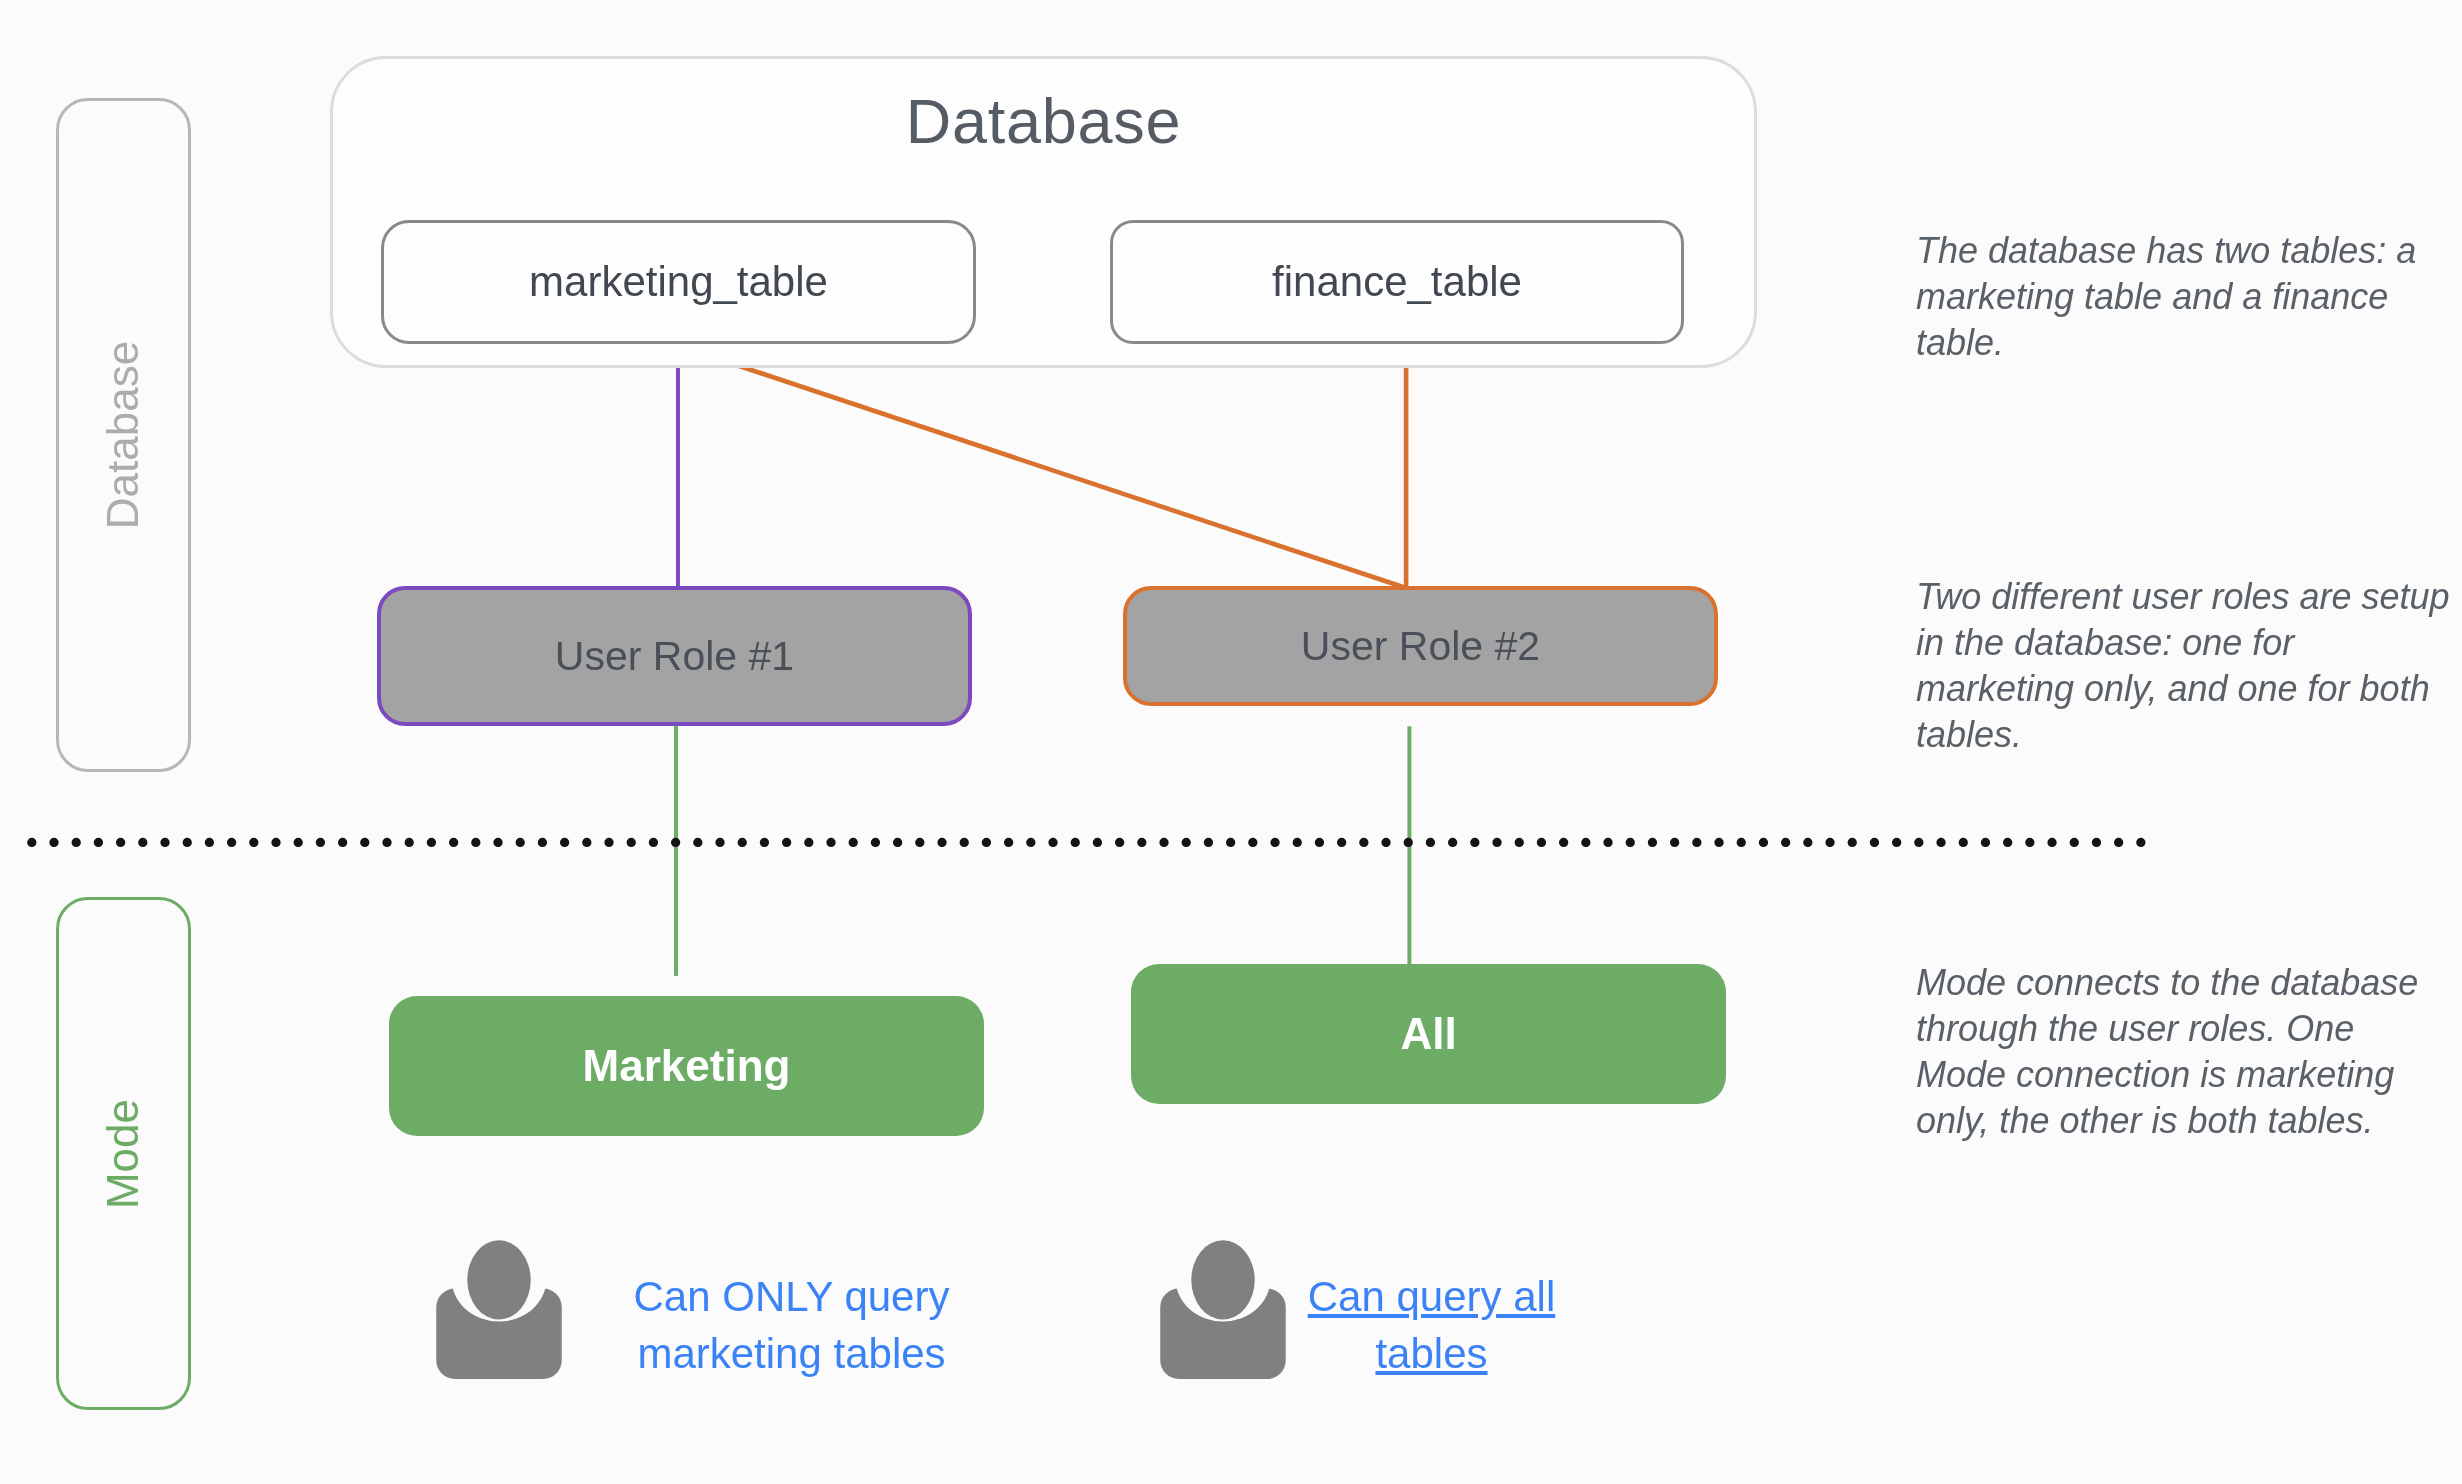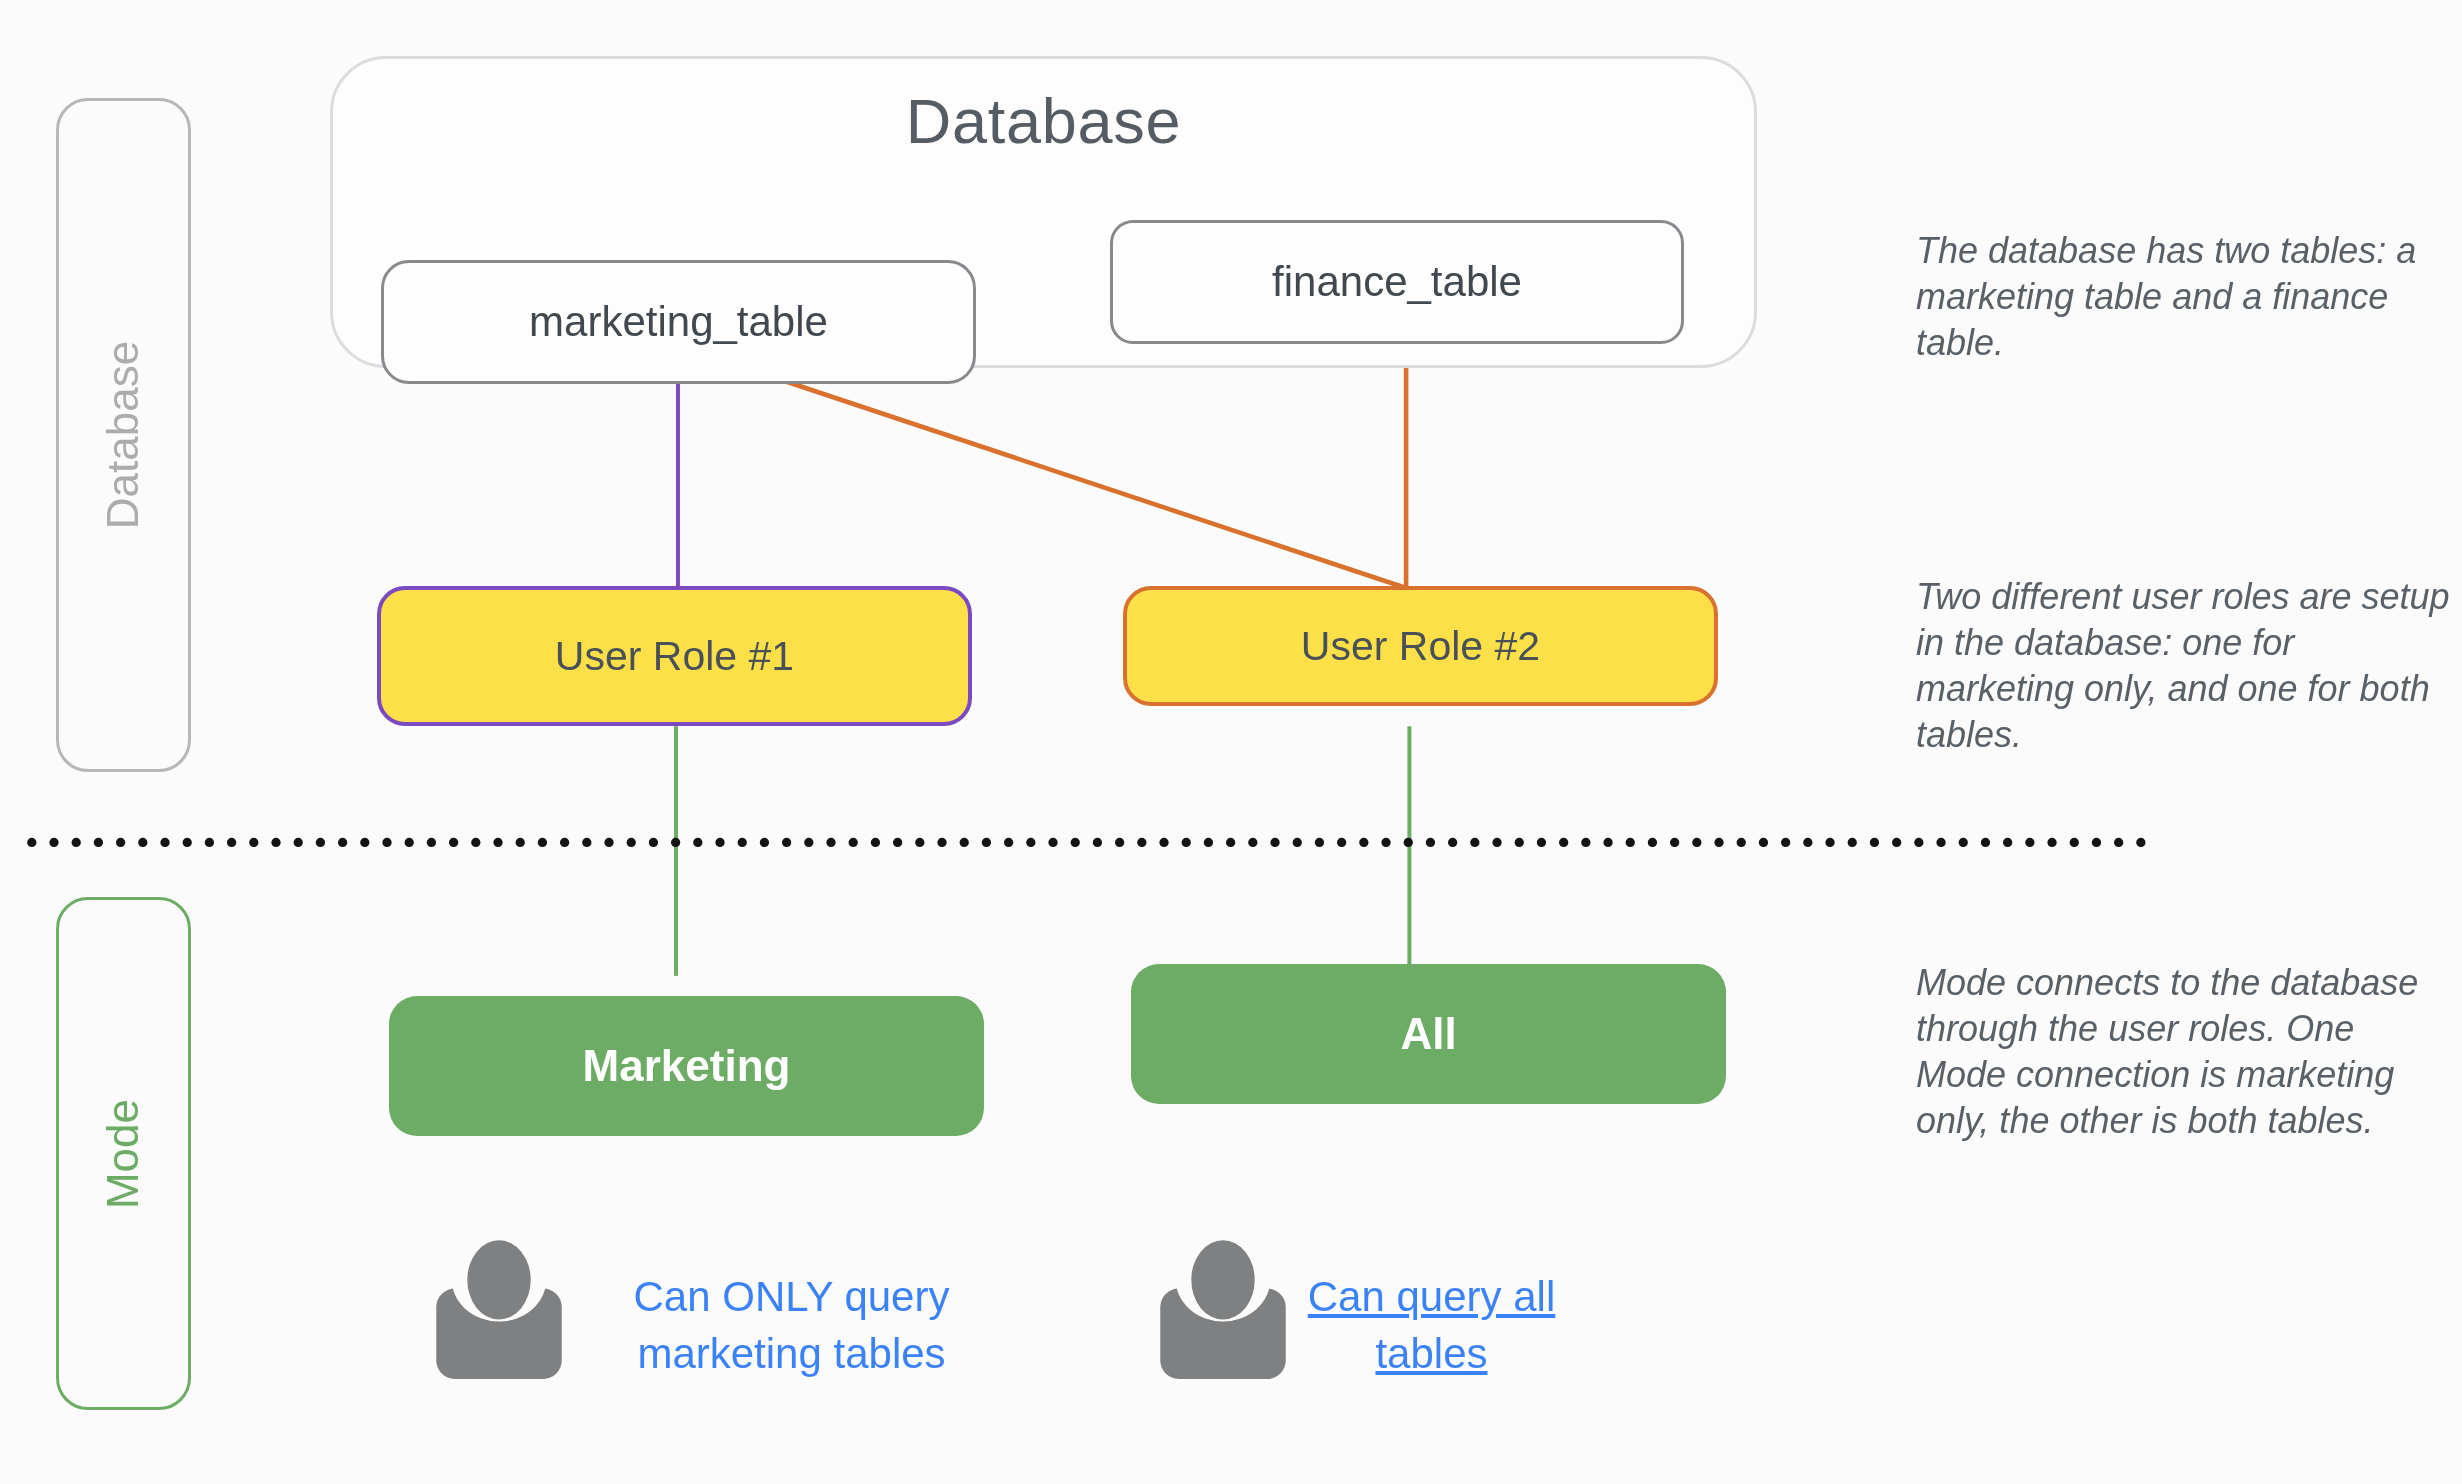--- a/index.html
+++ b/index.html
@@ -32,27 +32,27 @@
   }
 
   
   .table-box{
     border:3.3px solid var(--gray-border);
     border-radius:28px;
     background:#fdfdfd;
     display:flex;align-items:center;justify-content:center;
     font-size:42px;color:var(--text);
   }
-  .table-marketing{left:381px; top:220px; width:595px; height:124px;margin-top:40px;}
+  .table-marketing{left:381px; top:220px; width:595px; height:124px;}
   .table-finance {left:1110px;top:220px; width:574px; height:124px;border-radius:23px;}
 
   
   .role-box{
     border-radius:28px;
-    background:#fde047;
+    background:#a3a3a3;
     display:flex;align-items:center;justify-content:center;
     font-size:41px;color:#4a5058;
   }
   .role-1{left:377px; top:586px; width:595px; height:140px; border:4px solid var(--purple);}
   .role-2{left:1123px;top:586px; width:595px; height:120px; border:4px solid var(--orange);}
 
   
   .mode-btn{
     border-radius:28px;
     background:var(--green);

